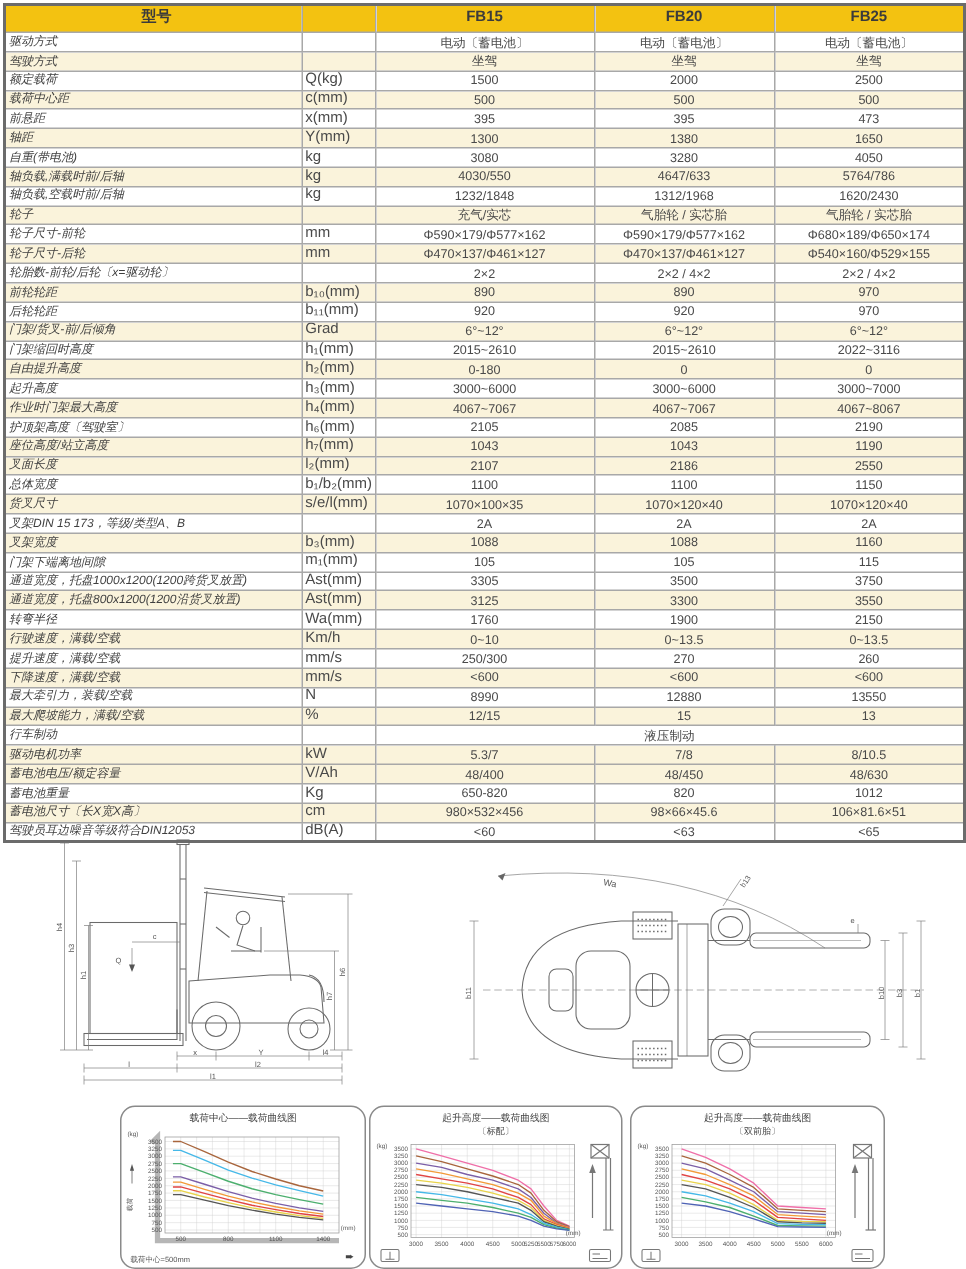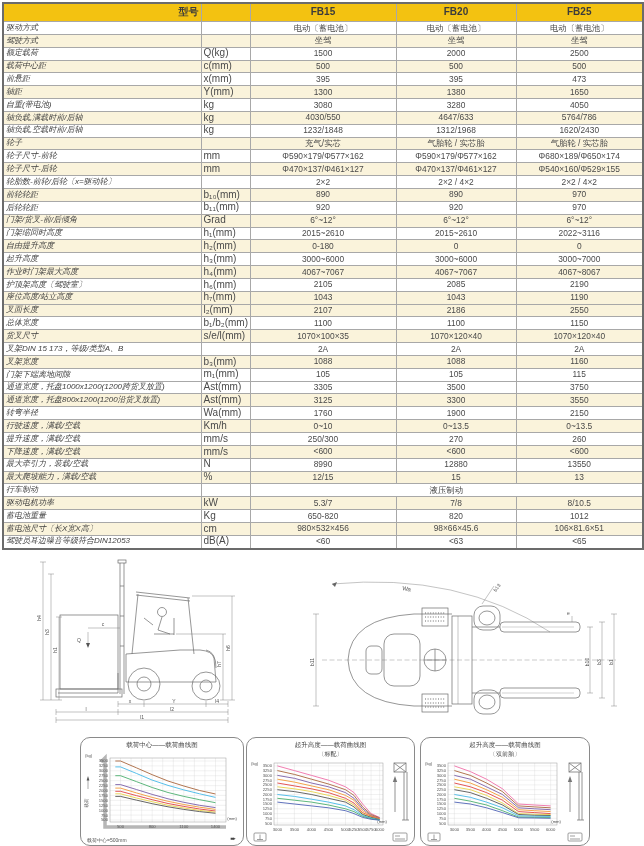--- a/index.html
+++ b/index.html
@@ -3,21 +3,21 @@
 <meta charset="utf-8">
 <style>
   html,body{margin:0;padding:0;}
   body{width:644px;height:846px;background:#fff;position:relative;
        font-family:"Liberation Sans","DejaVu Sans",sans-serif;color:#3a3a3a;overflow:hidden;}
   .spec-table{position:absolute;top:2px;left:2px;width:640px;border-collapse:collapse;
       table-layout:fixed;border:2px solid #6b6b6b;}
   .spec-table th,.spec-table td{border:1px solid #a8a8a8;padding:0 2px;height:11.85px;
       line-height:1.05;overflow:hidden;white-space:nowrap;}
   .spec-table thead th{background:#F3C211;height:17px;font-size:10px;color:#3b3b3b;}
-  th.h-label{text-align:right;padding-left:6px;}
+  th.h-label{text-align:center;padding-left:6px;}
   .c-label{text-align:left;padding-left:6px;font-size:8px;color:#3f3f3f;font-style:italic;}
   .c-unit{text-align:left;padding-left:3px;font-size:10px;color:#4a4a4a;}
   .c-val{text-align:center;font-size:8.4px;color:#4a4a4a;}
   tr.alt{background:#FAF3DB;padding-left:40px;}
   svg.diagram{position:absolute;}
   #side-view{left:30px;top:556px;width:226px;height:180px;}
   #top-view{left:310px;top:578px;width:330px;height:160px;}
   .chart-box{position:absolute;top:737px;height:107px;border:1px solid #8a8a8a;
       border-radius:10px;background:#fff;}
   #box1{left:80px;width:162px;} #box2{left:246px;width:167px;} #box3{left:420px;width:168px;}
@@ -309,20 +309,27 @@
         <td class="c-label">行车制动</td>
         <td class="c-unit"></td>
         <td class="c-val" colspan="3">液压制动</td>
       </tr>
       <tr class="alt">
         <td class="c-label">驱动电机功率</td>
         <td class="c-unit">kW</td>
         <td class="c-val">5.3/7</td>
         <td class="c-val">7/8</td>
         <td class="c-val">8/10.5</td>
+      </tr>
+      <tr class="alt">
+        <td class="c-label">蓄电池电压/额定容量</td>
+        <td class="c-unit">V/Ah</td>
+        <td class="c-val">48/400</td>
+        <td class="c-val">48/450</td>
+        <td class="c-val">48/630</td>
       </tr>
       <tr>
         <td class="c-label">蓄电池重量</td>
         <td class="c-unit">Kg</td>
         <td class="c-val">650-820</td>
         <td class="c-val">820</td>
         <td class="c-val">1012</td>
       </tr>
       <tr class="alt">
         <td class="c-label">蓄电池尺寸〔长X宽X高〕</td>

